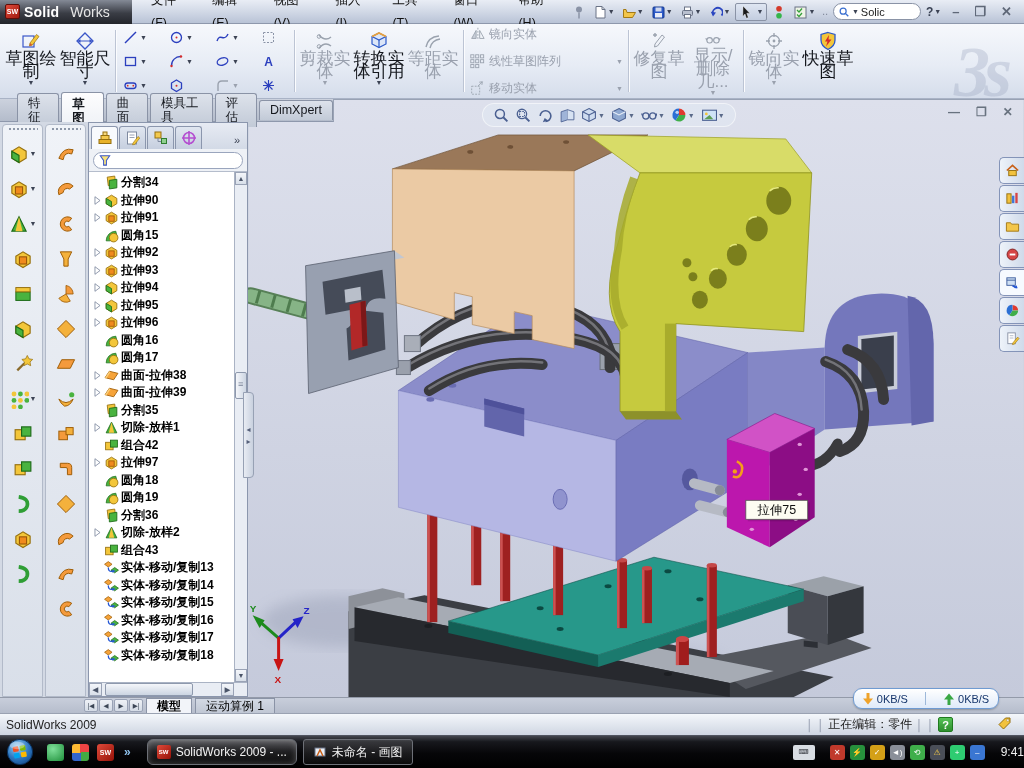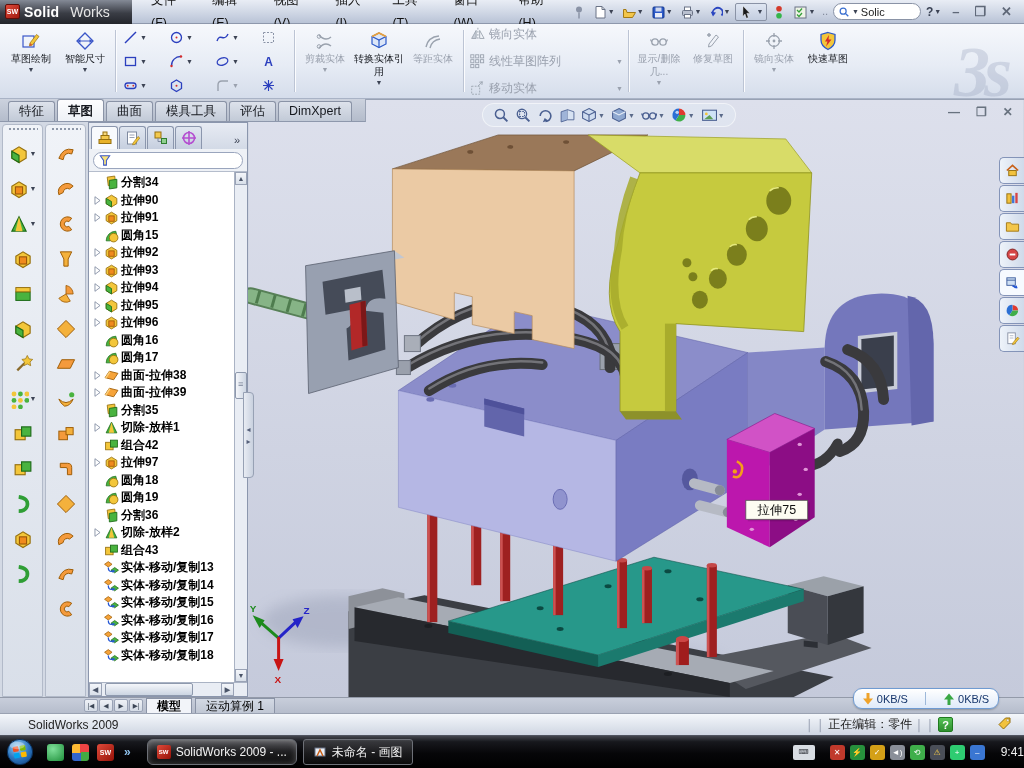--- a/index.html
+++ b/index.html
@@ -19,32 +19,32 @@
   .tbtn{display:flex;align-items:center;gap:1px;padding:1px 2px;border-radius:2px;}
   .dd{font-size:7px;color:#3c4354;line-height:1;}
   .selwrap{display:flex;align-items:center;border:1px solid #8a93a6;background:linear-gradient(#dfe6f2,#c3cde0);border-radius:2px;padding:1px 3px;gap:3px;}
   #search-pill{display:flex;align-items:center;gap:2px;background:#fff;border:1px solid #8a93a6;border-radius:9px;height:17px;padding:0 8px 0 4px;width:88px;}
   #search-pill .sv{font-size:11px;color:#222;}
   .winglyph{font-size:13px;font-weight:bold;color:#5f6878;padding:0 6px;line-height:22px;}
 
   
   #ribbon{left:0;top:24px;width:1024px;height:75px;background:linear-gradient(180deg,#f6f8fc 0%,#e7ecf5 55%,#d5ddeb 100%);border-bottom:1px solid #a9b3c6;display:flex;align-items:stretch;padding:2px 0 2px 4px;}
   .rbtn{width:54px;display:flex;flex-direction:column;align-items:center;justify-content:flex-start;padding-top:5px;gap:1px;border-radius:3px;}
-  .rbtn .lbl{font-size:10px;line-height:13px;text-align:center;color:#15181e;}
+  .rbtn .lbl{font-size:17px;line-height:13px;text-align:center;color:#15181e;}
   .rbtn.dis .lbl{color:#9aa1ae;}
   .vsep{width:1px;background:#bcc4d4;margin:4px 3px;box-shadow:1px 0 0 #fbfcfe;}
   #sk-grid{display:grid;grid-template-columns:46px 46px 46px 34px;grid-template-rows:24px 24px 24px;align-content:center;}
   .cell{display:flex;align-items:center;gap:2px;padding-left:4px;border-radius:2px;}
   .rlist{display:flex;flex-direction:column;justify-content:center;gap:8px;width:158px;}
   .rrow{display:flex;align-items:center;gap:4px;font-size:12px;color:#9aa1ae;padding:1px 2px;}
   .rrow .dd{margin-left:auto;color:#9aa1ae;}
   #watermark{position:absolute;right:18px;top:18px;font-family:"Liberation Serif",serif;font-style:italic;font-size:72px;font-weight:bold;color:rgba(140,152,180,.28);line-height:60px;letter-spacing:-6px;}
 
   
-  #tabstrip{left:0;top:99px;width:366px;height:23px;background:linear-gradient(180deg,#ccd2de,#b4bccb);border-bottom:1px solid #8e98ac;border-right:1px solid #9aa3b5;display:flex;align-items:flex-end;padding-left:8px;gap:2px;}
+  #tabstrip{left:0;top:99px;width:334px;height:23px;background:linear-gradient(180deg,#ccd2de,#b4bccb);border-bottom:1px solid #8e98ac;border-right:1px solid #9aa3b5;display:flex;align-items:center;padding-left:17px;gap:2px;}
   .ctab{font-size:12.5px;color:#15181e;padding:2px 10px 3px;border:1px solid #8a93a6;border-bottom:none;border-radius:3px 3px 0 0;background:linear-gradient(#dde2eb,#c2cad7);line-height:14px;}
   .ctab.active{background:linear-gradient(#fdfdfe,#eef1f6);padding-top:4px;font-weight:bold;}
 
   
   #lefttools{left:0;top:122px;width:88px;height:575px;background:#d3d9e4;display:flex;gap:2px;padding:2px 0 0 2px;}
   .ltcol{width:41px;background:linear-gradient(180deg,#f0f3f8,#d9dfe9);border:1px solid #b2bac9;border-radius:4px 4px 0 0;display:flex;flex-direction:column;align-items:center;padding-top:2px;}
   .handle-dots{width:30px;height:5px;background-image:radial-gradient(circle,#8d97a8 1px,transparent 1.3px);background-size:4px 4px;margin-bottom:4px;}
   .ltitem{display:flex;align-items:center;justify-content:center;gap:1px;height:35px;width:38px;border-radius:3px;}
 
   
@@ -85,21 +85,21 @@
   
 
   
   #doctabs{left:0;top:697px;width:1024px;height:16px;background:linear-gradient(#c8cedb,#b6bdcc);border-top:1px solid #939aa9;display:flex;align-items:center;padding-left:84px;gap:1px;}
   .navb{width:14px;height:13px;background:linear-gradient(#eef1f6,#d4dbe6);border:1px solid #9aa3b6;font-size:6.5px;color:#3c4656;display:flex;align-items:center;justify-content:center;border-radius:2px;}
   .dtab{font-size:12px;padding:0 10px;height:15px;line-height:15px;border:1px solid #8a93a6;border-bottom:none;background:linear-gradient(#d3d9e4,#c0c7d4);margin-left:2px;}
   .dtab.active{background:#f2f4f9;font-weight:bold;}
 
   
   #statusbar{left:0;top:713px;width:1024px;height:22px;background:linear-gradient(#f4f7fb,#cfd6e2);border-top:1px solid #9aa2b2;display:flex;align-items:center;font-size:12px;color:#222;}
-  #statusbar .appn{padding-left:6px;margin-left:22px;}
+  #statusbar .appn{padding-left:6px;}
   #sb-right{margin-left:auto;display:flex;align-items:center;gap:4px;padding-right:12px;}
   .pipe{color:#8a93a6;font-size:11px;}
   #helpq{width:15px;height:15px;background:linear-gradient(#56c156,#2e8f2e);border:1px solid #1f7a1f;border-radius:2px;color:#fff;font-size:11px;font-weight:bold;display:flex;align-items:center;justify-content:center;}
   #sb-tag{margin-left:40px;}
 
   
   #netwidget{left:853px;top:688px;width:146px;height:21px;background:linear-gradient(#ffffff,#dfeaf9);border:1px solid #6f9bd2;border-radius:9px;display:flex;align-items:center;justify-content:space-around;font-size:11px;color:#15356b;box-shadow:0 1px 2px rgba(0,0,0,.25);}
   #netwidget .seg{display:flex;align-items:center;gap:4px;}
   #netwidget .div{width:1px;height:13px;background:#9db8d9;}
 
@@ -571,35 +571,35 @@
             <rect x="3" y="7" width="9" height="9" fill="none" stroke="#9aa2ae" stroke-dasharray="2 1.5"></rect>
             <path d="M10,7 L15,2 M15,2 l-3.5,0.5 M15,2 l-0.5,3.5" stroke="#9aa2ae" fill="none"></path>
           </svg>
         <span>移动实体</span>
           <span class="dd">▼</span>
       </div>
     </div>
     <div class="vsep"></div>
     <div class="rbtn dis">
       <svg width="20" height="20" viewBox="0 0 20 20">
+          <polygon points="6,13 13,4 15.5,6 8.5,15 5.5,16" fill="none" stroke="#9aa2ae"></polygon>
+          <path d="M4,4 h4 M6,2 v4" stroke="#9aa2ae" stroke-width="1.4"></path>
+        </svg>
+      <div class="lbl">修复草图</div>
+    </div>
+    <div class="rbtn dis">
+      <svg width="20" height="20" viewBox="0 0 20 20">
           <g fill="none" stroke="#9aa2ae" stroke-width="1.3">
             <circle cx="6" cy="11" r="3.2"></circle>
             <circle cx="14" cy="11" r="3.2"></circle>
             <path d="M9.2,11 Q10,9.5 10.8,11 M2.8,11 L1.5,8.5 M17.2,11 L18.5,8.5"></path>
           </g>
         </svg>
       <div class="lbl">显示/删除几...</div>
         <span class="dd" style="color:#9aa1ae">▼</span>
-    </div>
-    <div class="rbtn dis">
-      <svg width="20" height="20" viewBox="0 0 20 20">
-          <polygon points="6,13 13,4 15.5,6 8.5,15 5.5,16" fill="none" stroke="#9aa2ae"></polygon>
-          <path d="M4,4 h4 M6,2 v4" stroke="#9aa2ae" stroke-width="1.4"></path>
-        </svg>
-      <div class="lbl">修复草图</div>
     </div>
     <div class="vsep"></div>
     <div class="rbtn dis">
       <svg width="20" height="20" viewBox="0 0 20 20">
           <circle cx="10" cy="10" r="5.5" fill="none" stroke="#9aa2ae" stroke-width="1.3"></circle>
           <path d="M10,2 V6 M10,14 V18 M2,10 H6 M14,10 H18" stroke="#9aa2ae" stroke-width="1.3"></path>
           <circle cx="10" cy="10" r="1.4" fill="#9aa2ae"></circle>
         </svg>
       <div class="lbl">镜向实体</div>
         <span class="dd" style="color:#9aa1ae">▼</span>

